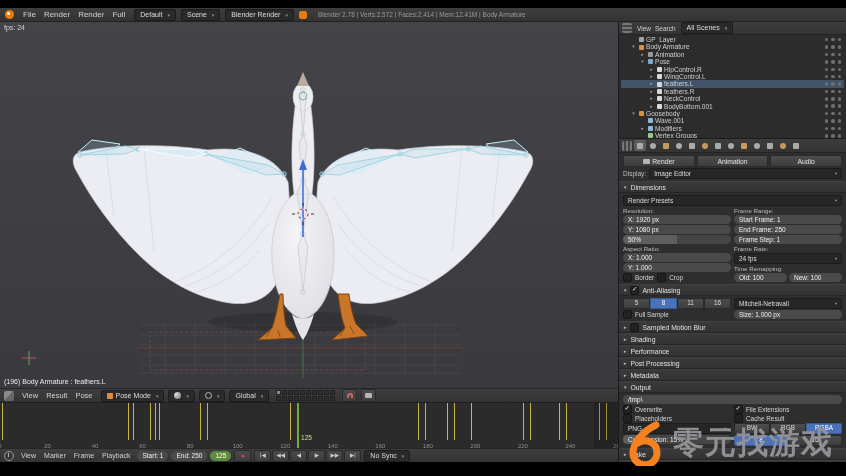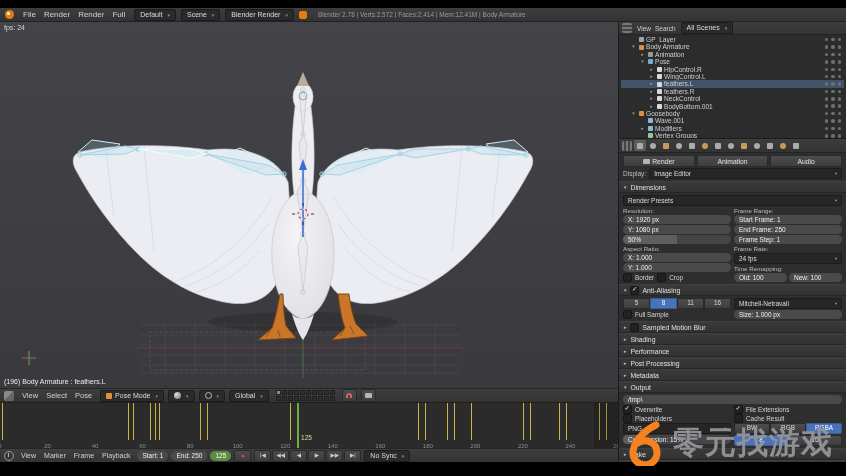--- a/index.html
+++ b/index.html
@@ -250,21 +250,21 @@
       </g>
     </svg>
     <div class="fps-label">fps: 24</div>
     <div class="active-label">(196) Body Armature : feathers.L</div>
   </div>
 
   <div id="viewport-header">
     <span class="ed-icon cube-icon"></span>
     <span class="menu-list">
         <span class="menu-item">View</span>
-        <span class="menu-item">Select</span>
+        <span class="menu-item">Result</span>
         <span class="menu-item">Pose</span>
       </span>
     <span class="hdr-dd">
         <span class="mini-armature"></span>
         <span>Pose Mode</span>
       </span>
     <span class="hdr-dd">
         <span class="mini-sphere"></span>
       </span>
     <span class="hdr-dd">

